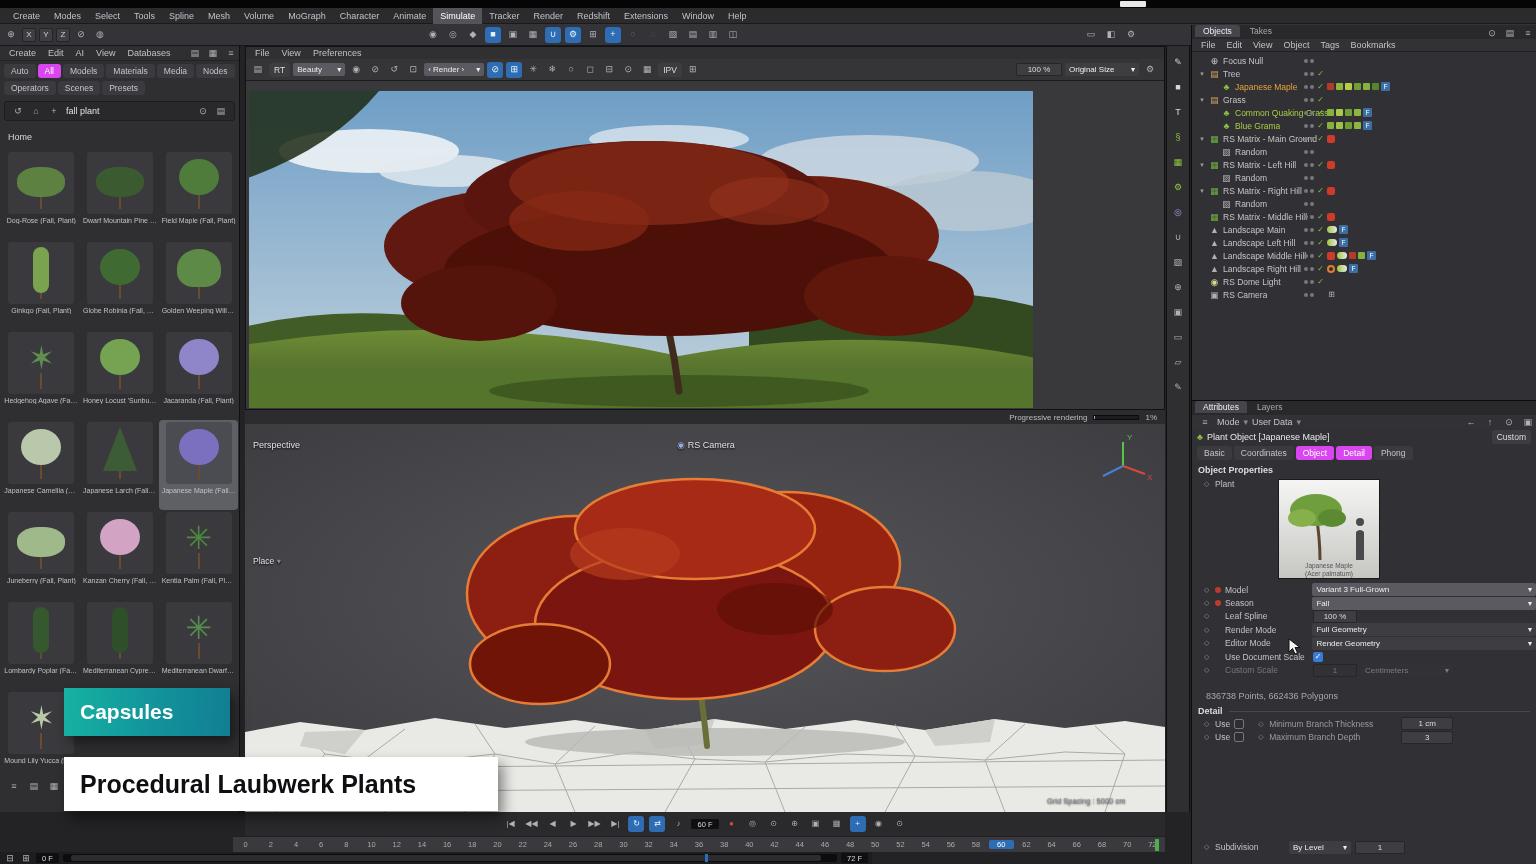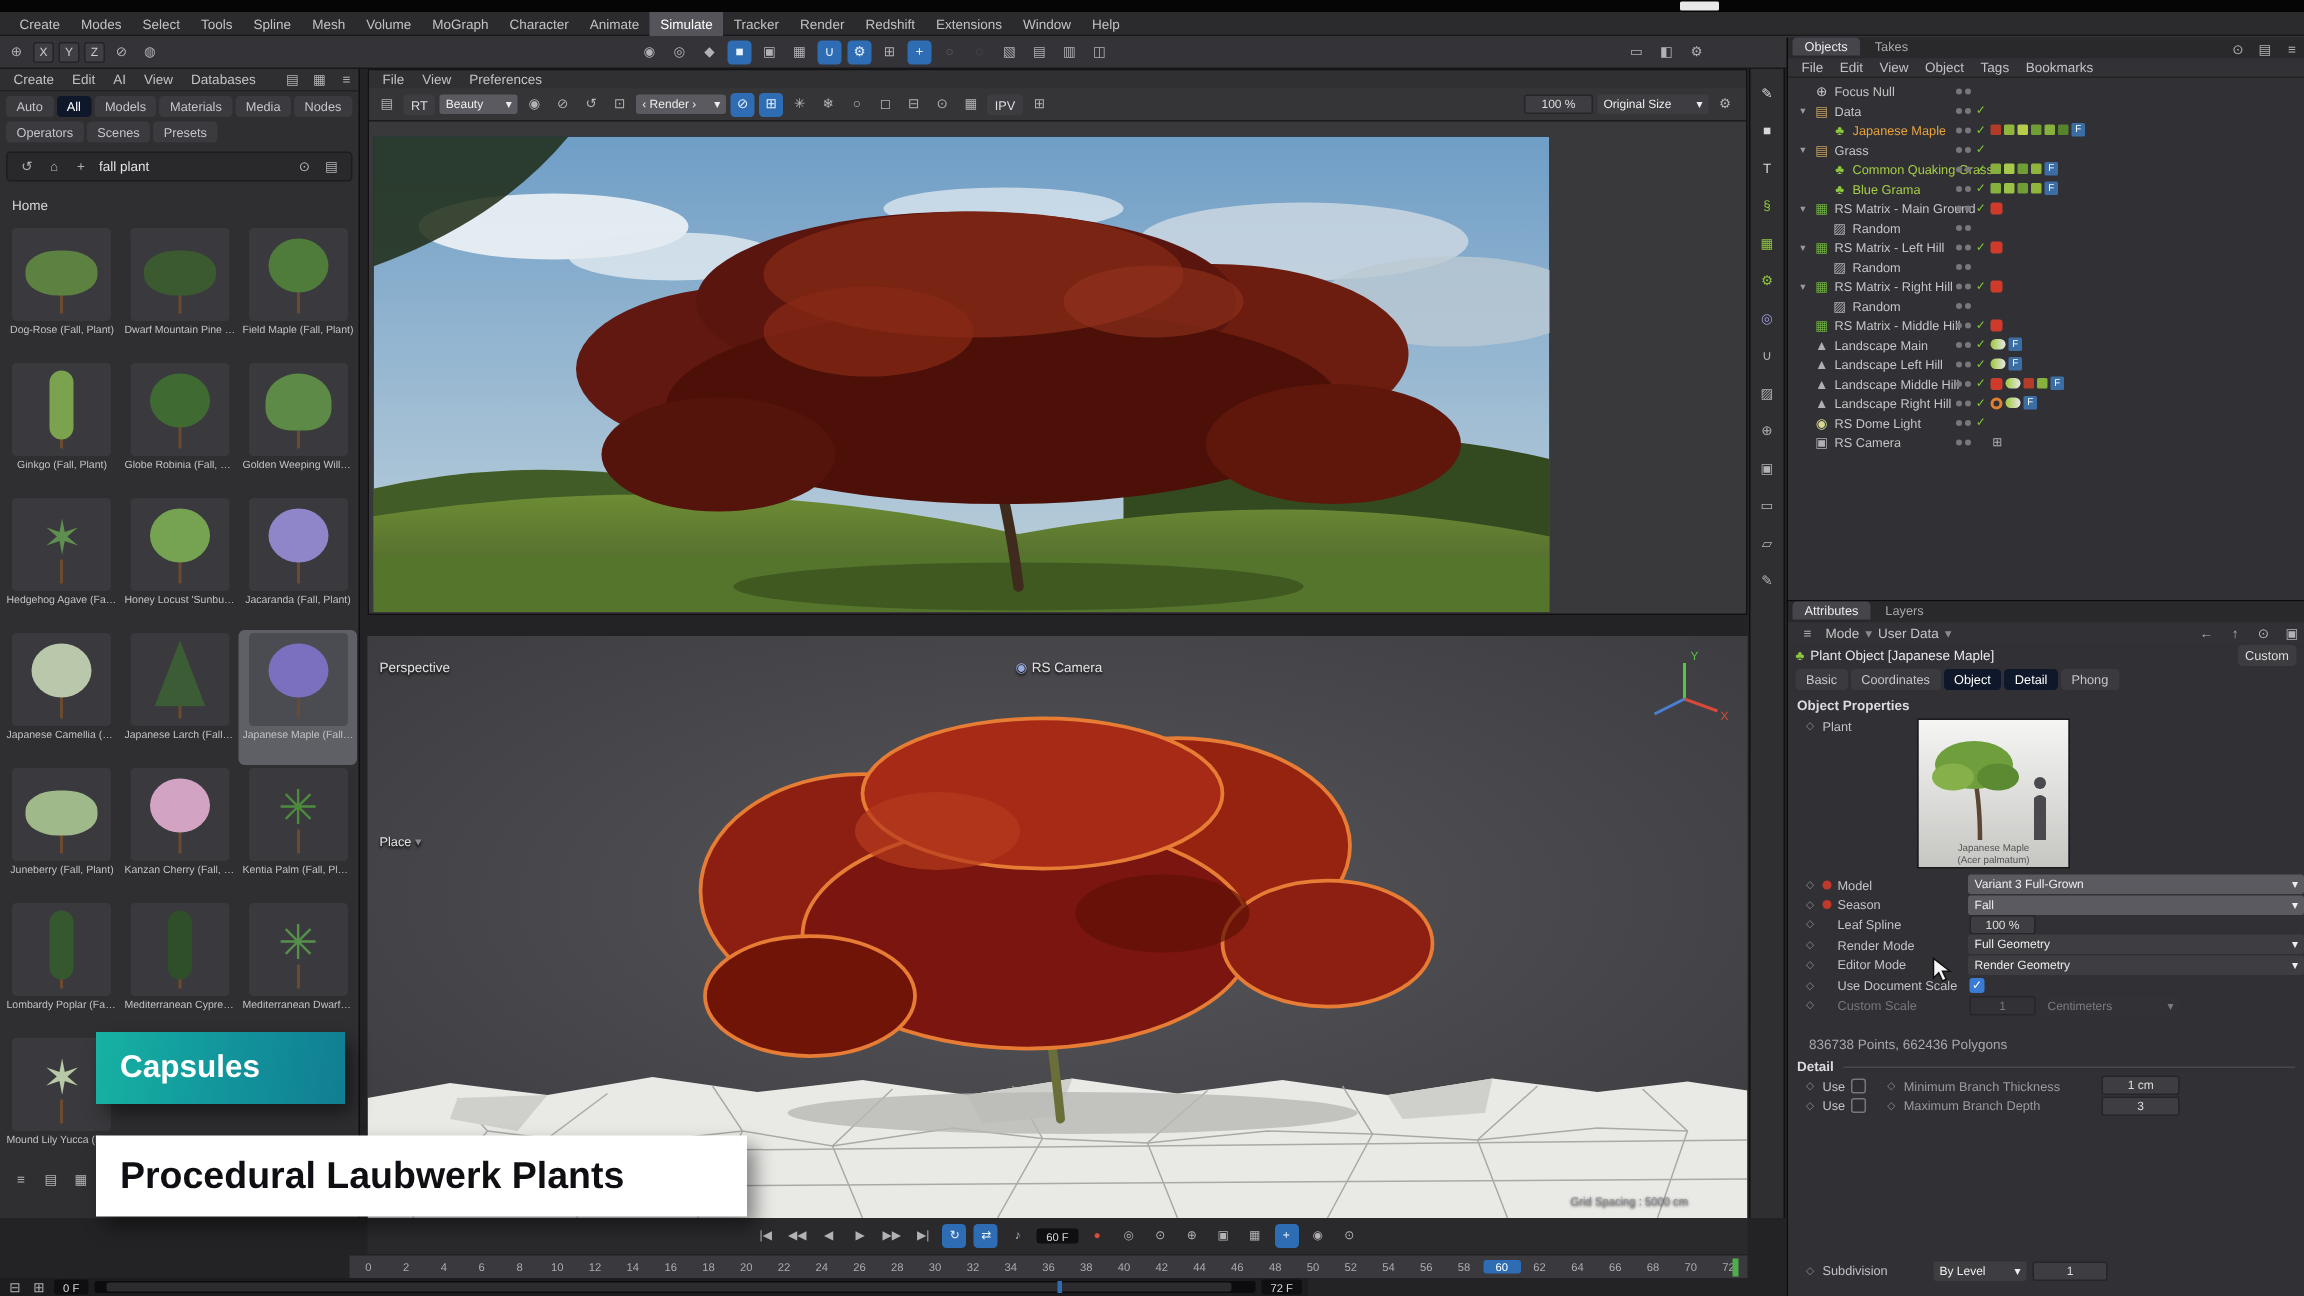--- a/index.html
+++ b/index.html
@@ -28,21 +28,21 @@
 #tb-center{position:absolute;left:425px;display:flex;gap:4px;align-items:center}
 #tb-right{position:absolute;left:1083px;display:flex;gap:4px}
 #tb-far{position:absolute;left:1444px;display:flex;gap:8px}
 
 #assets{left:0;top:46px;width:240px;height:766px;background:#2f2f32;border-right:1px solid #101012}
 #assets-menu{display:flex;align-items:center;height:15px;padding-left:4px;gap:2px;border-bottom:1px solid #222}
 .amen{padding:0 5px;color:#c2c2c6}
 #assets-menu .sp{flex:1}
 #asset-tabs{display:flex;gap:2px;padding:3px 4px}
 .atab{background:#3a3a3f;border-radius:3px;padding:2px 7px;font-size:8.5px;color:#c6c6ca}
-.atab.act{background:#0f172a;color:#fff}
+.atab.act{background:#d946ef;color:#fff}
 #asset-subtabs{display:flex;gap:2px;padding:0 4px 3px}
 #crumb{display:flex;align-items:center;gap:4px;height:20px;padding:0 5px;background:#29292c;border:1px solid #1d1d20;margin:3px 4px;border-radius:3px}
 #crumb .txt{flex:1;color:#e0e0e4}
 #assets-section{padding:8px 8px 2px;color:#d8d8dc;font-size:9px}
 #asset-grid{position:absolute;left:2px;top:104px;width:236px;height:612px;display:grid;grid-template-columns:repeat(3,1fr);grid-auto-rows:90px;row-gap:0}
 .cell{display:flex;flex-direction:column;align-items:center;padding-top:2px;border-radius:4px}
 .cell.sel{background:#5f5f66}
 .thumb{position:relative;width:66px;height:62px;background:#3a3a3e;border-radius:3px;overflow:hidden}
 .cell.sel .thumb{background:#4b4b52}
 .crown{position:absolute;left:50%;transform:translateX(-50%)}
@@ -447,20 +447,27 @@
       <ellipse cx="400" cy="92" rx="140" ry="42" fill="#7a2414"></ellipse>
       <ellipse cx="640" cy="205" rx="85" ry="40" fill="#5f170c"></ellipse>
       <ellipse cx="230" cy="212" rx="78" ry="38" fill="#54130b"></ellipse>
       <ellipse cx="330" cy="130" rx="70" ry="30" fill="#8a2a16" opacity="0.7"></ellipse>
       <ellipse cx="520" cy="110" rx="60" ry="24" fill="#93321c" opacity="0.6"></ellipse>
       <path d="M-10,0 L130,0 Q80,60 -10,90 Z" fill="#1d2a14" opacity="0.85"></path>
     </svg>
   </div>
 </div>
 
+<div id="progress" class="abs">
+  <span>Progressive rendering</span>
+  <div id="pbar">
+        <i></i>
+      </div>
+  <span>1%</span>
+</div>
 
 <div id="vp-bot" class="abs">
   <svg width="920" height="388" viewBox="0 0 920 388">
     <defs>
       <radialGradient id="vgl" cx="0.5" cy="0.45" r="0.7">
         <stop offset="0" stop-color="#55555a"></stop>
             <stop offset="1" stop-color="#3c3c40"></stop>
       </radialGradient>
     </defs>
     <rect width="920" height="388" fill="url(#vgl)"></rect>
@@ -551,21 +558,21 @@
           <span class="olabel">Focus Null</span>
           <span class="rt">
             <span class="dot"></span>
             <span class="dot"></span>
             <span class="okc"></span>
           </span>
         </div>
         <div class="orow" style="position: relative; padding-left: 6px;">
           <span class="arrow">▾</span>
           <span class="oic" style="color: rgb(200, 160, 96);">▤</span>
-          <span class="olabel">Data</span>
+          <span class="olabel">Tree</span>
           <span class="rt">
             <span class="dot"></span>
             <span class="dot"></span>
             <span class="okc">✓</span>
           </span>
         </div>
         <div class="orow" style="position: relative; padding-left: 18px;">
           <span class="arrow"></span>
           <span class="oic" style="color: rgb(141, 198, 63);">♣</span>
           <span class="olabel" style="color: rgb(232, 163, 61);">Japanese Maple</span>

